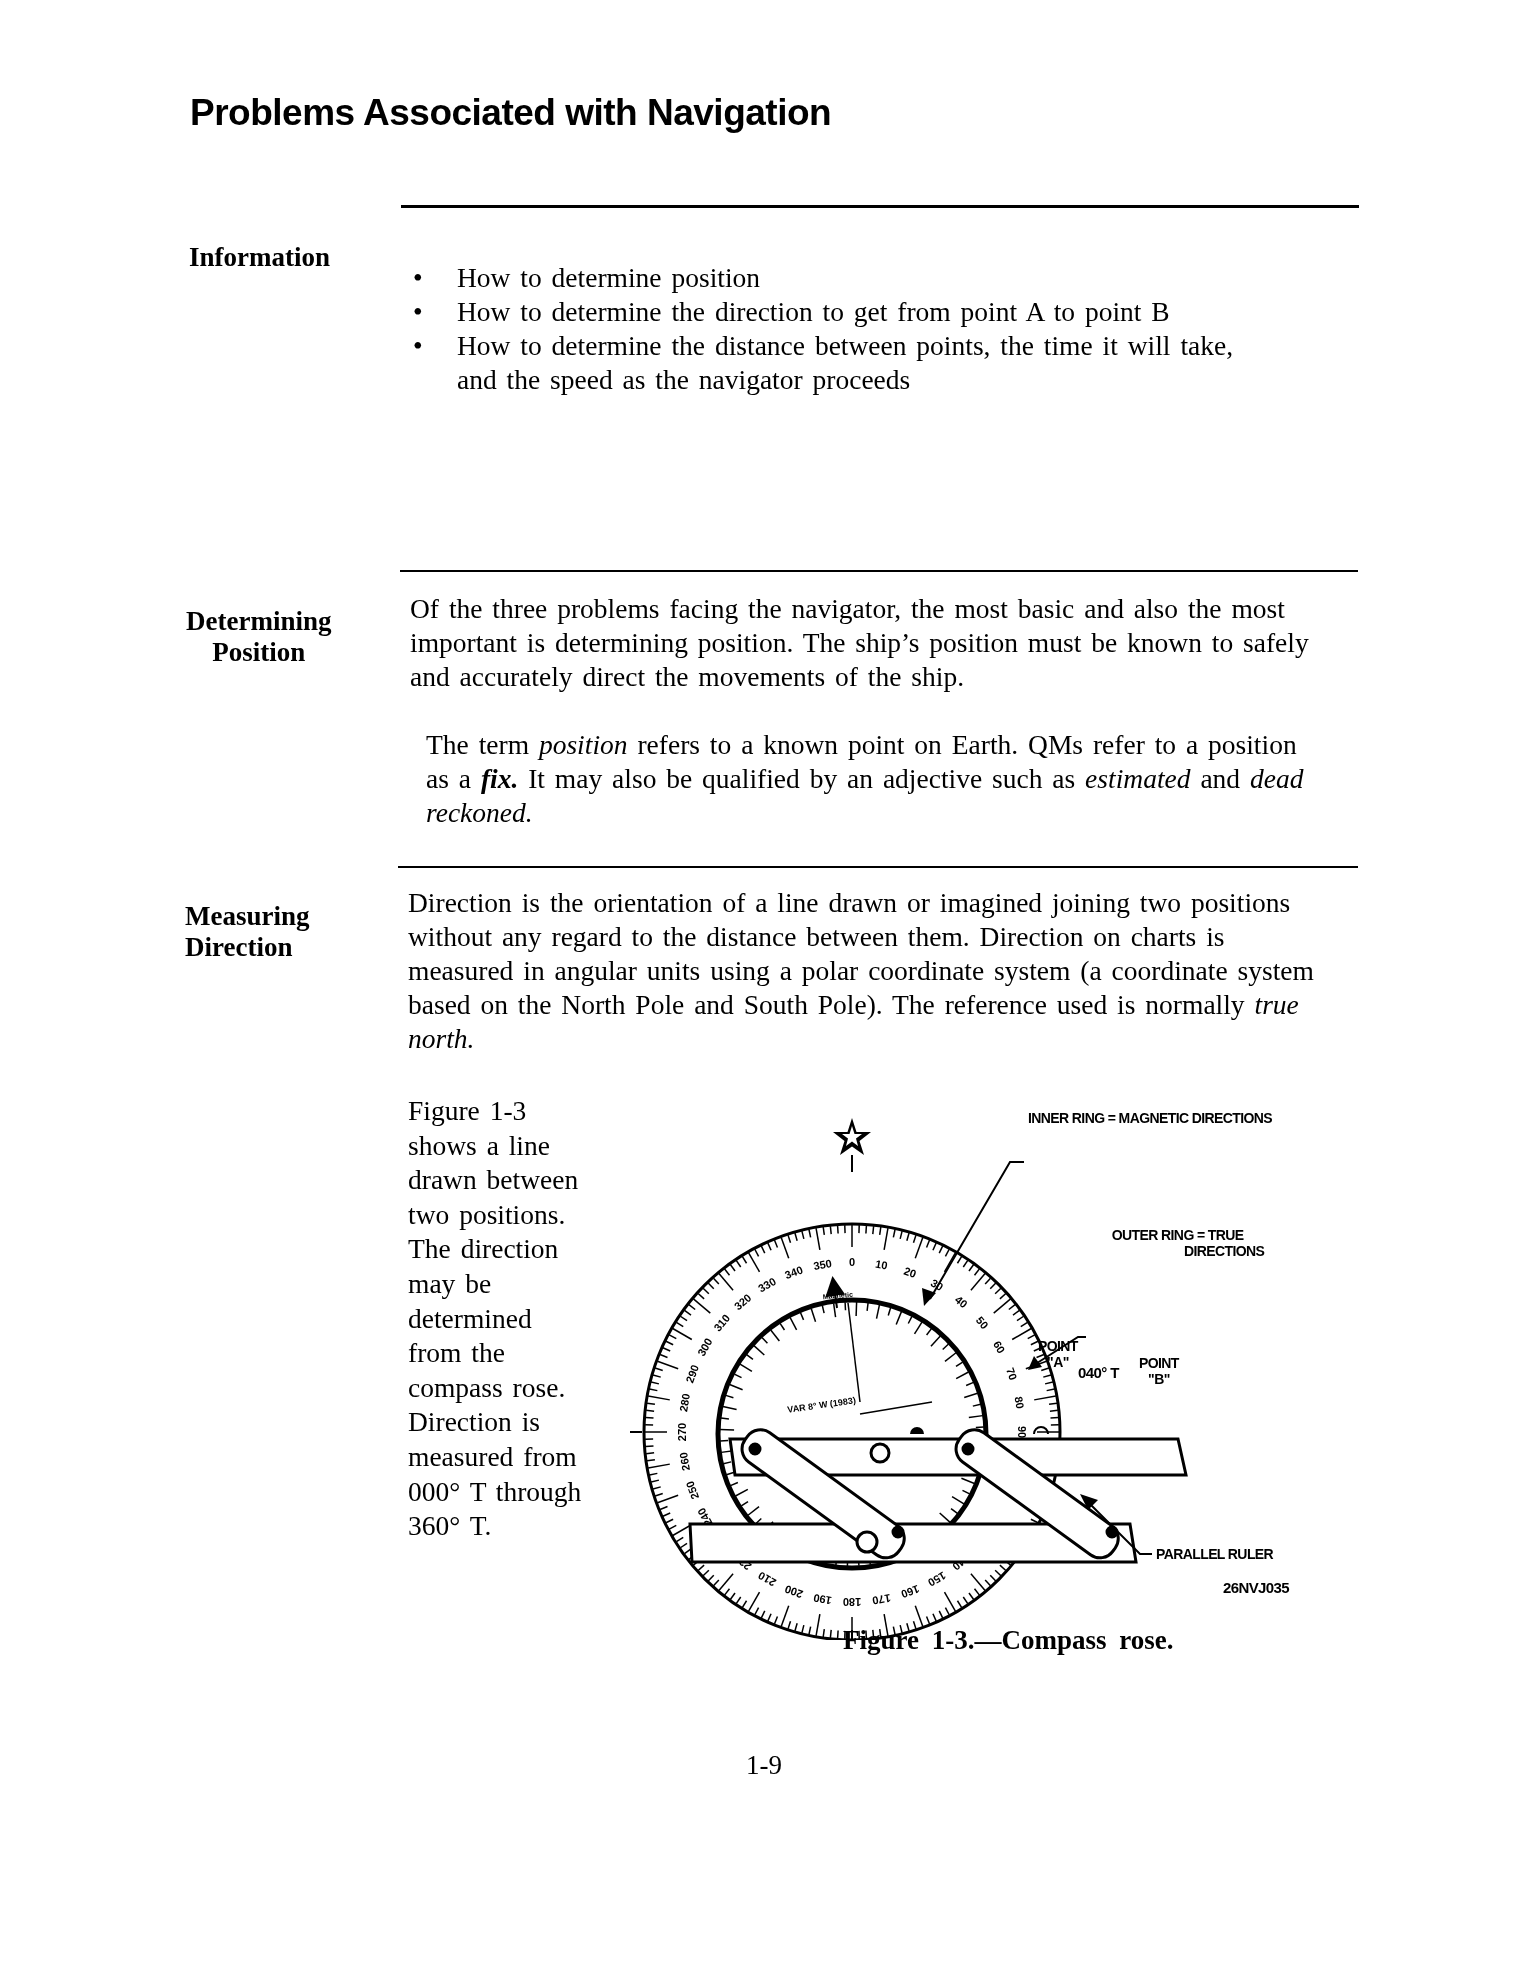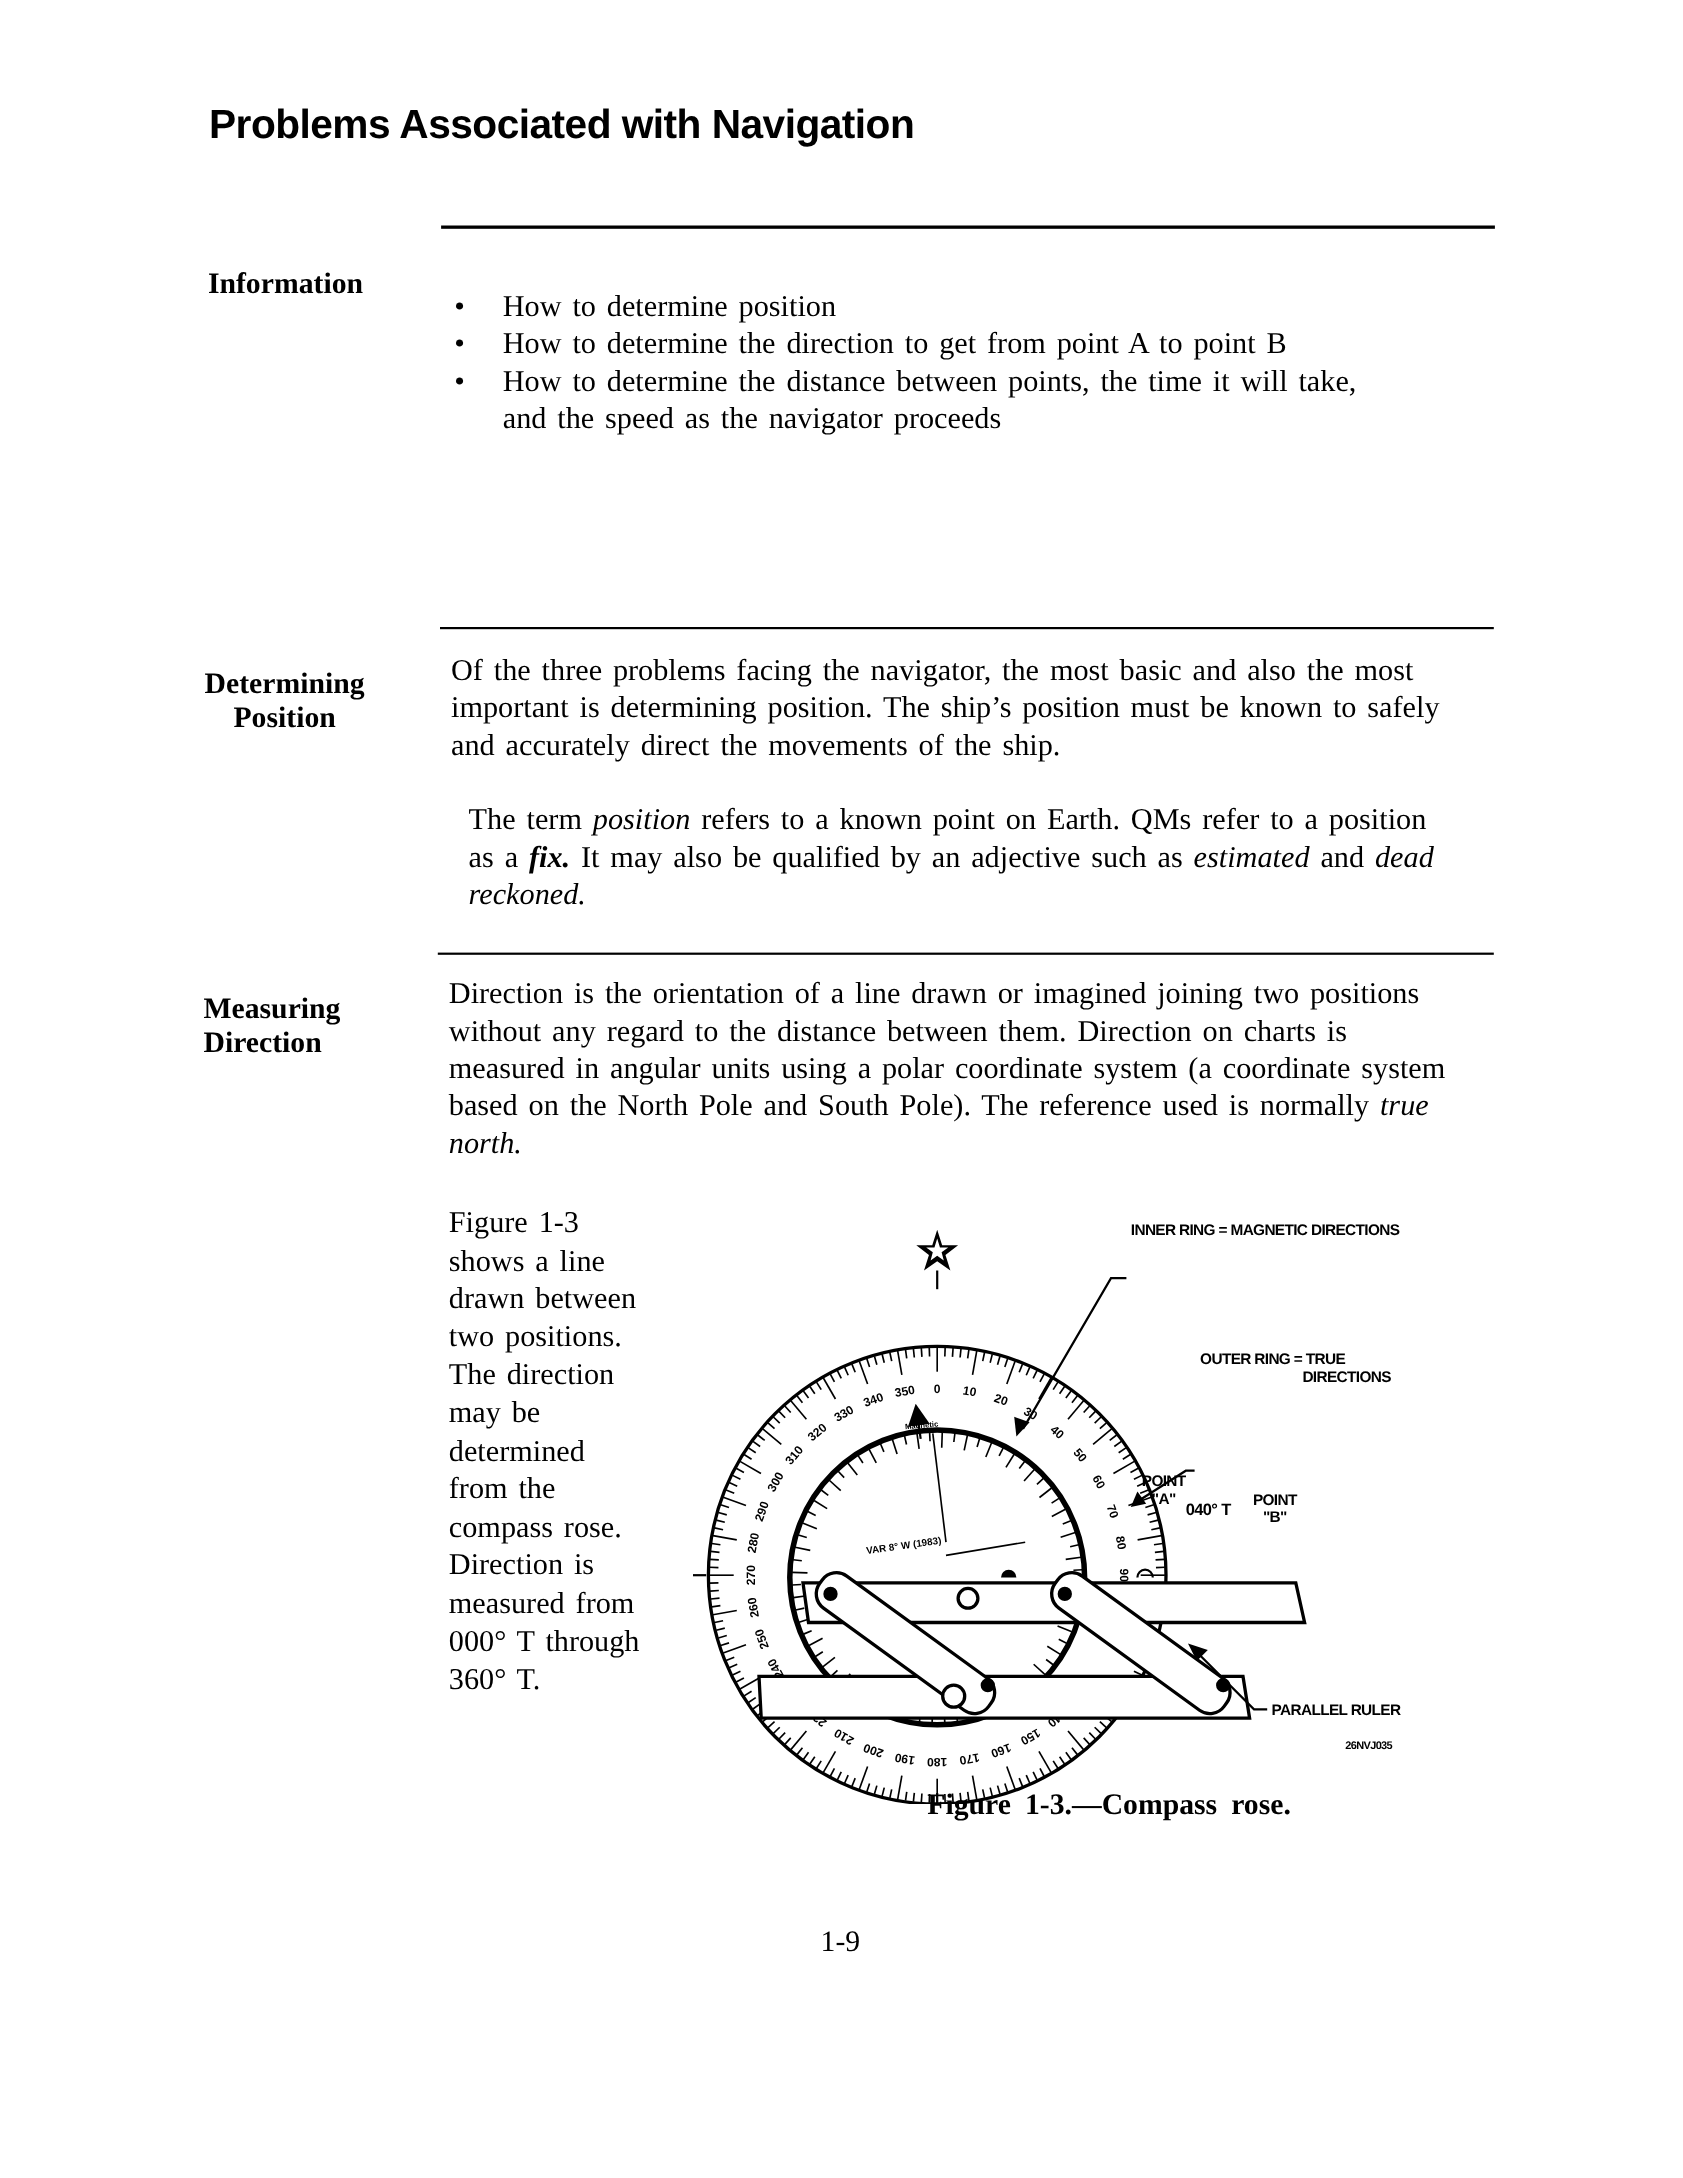--- a/index.html
+++ b/index.html
@@ -439,31 +439,31 @@
 
     <polyline points="300,189 380,52 394,52" fill="none" stroke="#000" stroke-width="2" marker-start="url(#arrowheadStart)"></polyline>
     <polygon points="294,196 292,178 306,183" fill="#000"></polygon>
     <polyline points="404,255 448,227 456,227" fill="none" stroke="#000" stroke-width="2"></polyline>
     <polygon points="398,260 404,246 412,257" fill="#000"></polygon>
     <polyline points="454,388 510,444 522,444" fill="none" stroke="#000" stroke-width="2"></polyline>
     <polygon points="450,384 468,390 458,400" fill="#000"></polygon>
   </svg>
 
   <div class="callout" style="left:398px; top:0px;">INNER RING = MAGNETIC DIRECTIONS</div>
-  <div class="callout" style="left:461px; top:117px;">
+  <div class="callout" style="left:461px; top:117px;text-align:center;">
     <div>OUTER RING = TRUE</div>
     <div style="padding-left:93px;">DIRECTIONS</div>
   </div>
   <div class="callout" style="left:408px; top:228px; text-align:center;">
     <div>POINT</div>
     <div>"A"</div>
   </div>
   <div class="callout" style="left:448px; top:255px; font-size:15px;">040° T</div>
   <div class="callout" style="left:509px; top:245px; text-align:center;">
     <div>POINT</div>
     <div>"B"</div>
   </div>
   <div class="callout" style="left:526px; top:436px;">PARALLEL RULER</div>
-  <div class="callout" style="left:593px; top:470px; font-size:10px;">26NVJ035</div>
+  <div class="callout" style="left:593px; top:470px; font-size:15px;">26NVJ035</div>
 </div>
 
 <div class="caption">Figure 1-3.—Compass rose.</div>
 <div class="page-number">1-9</div>
 
 </body></html>

